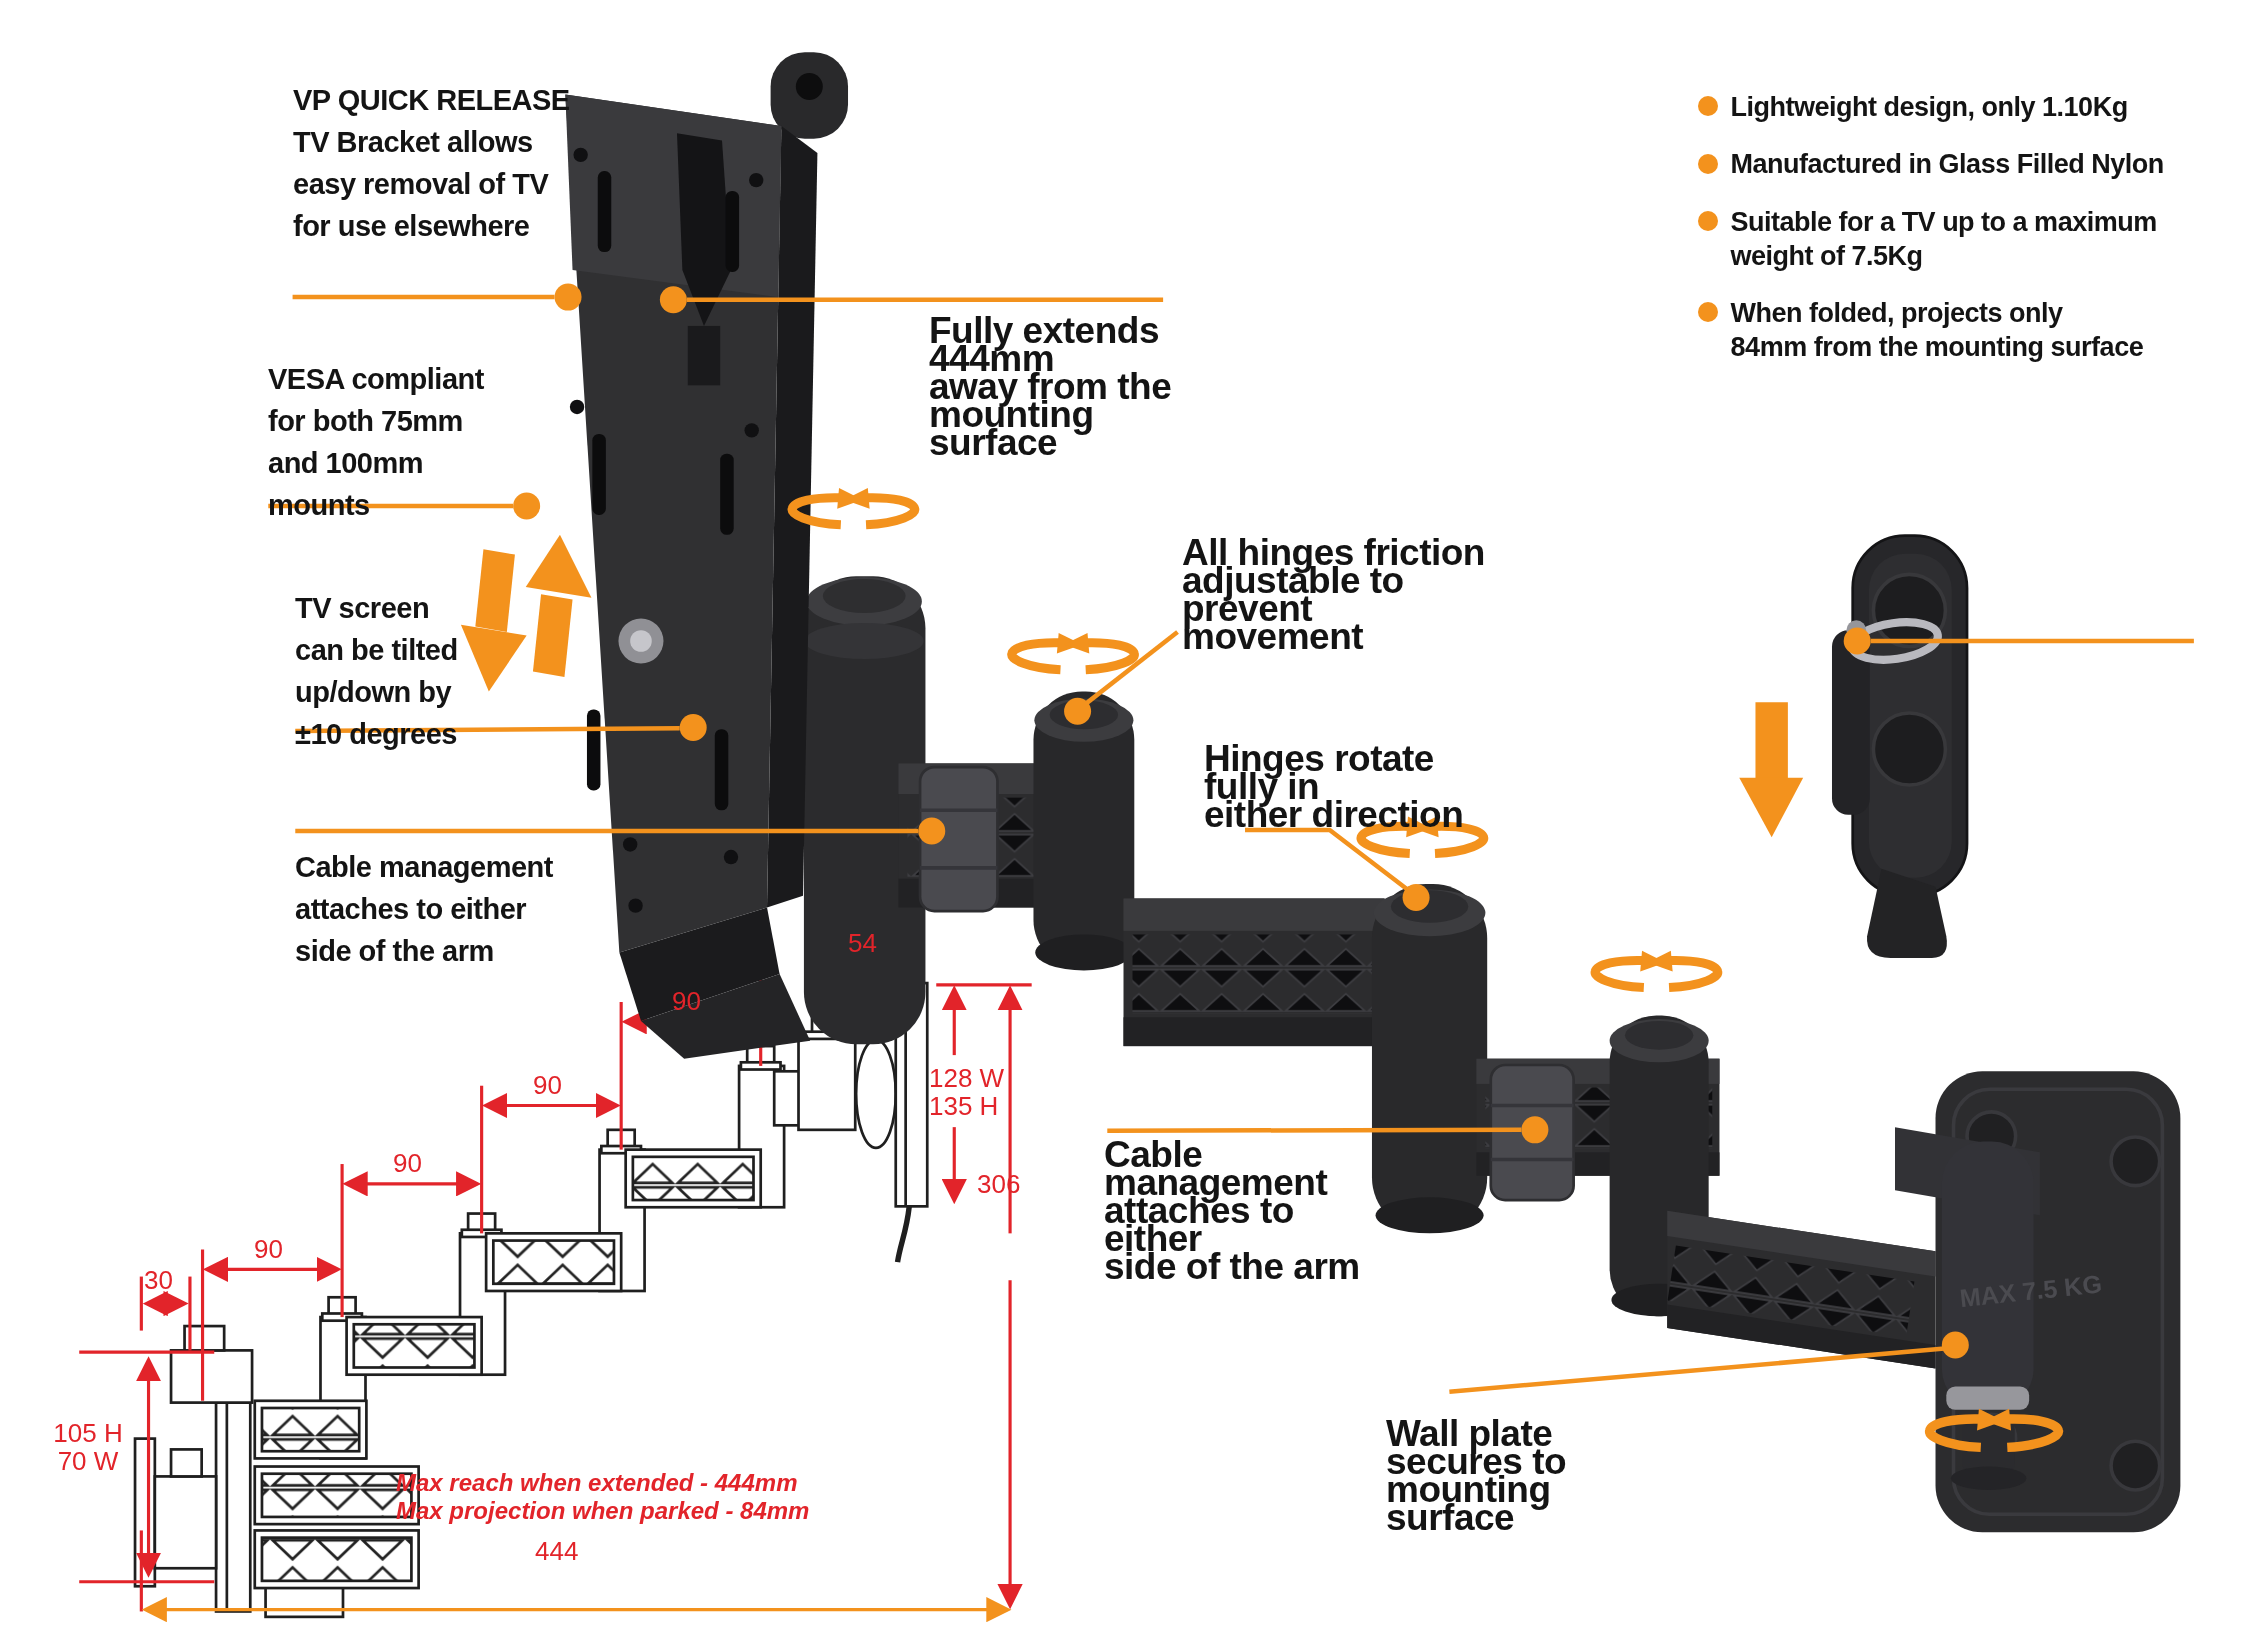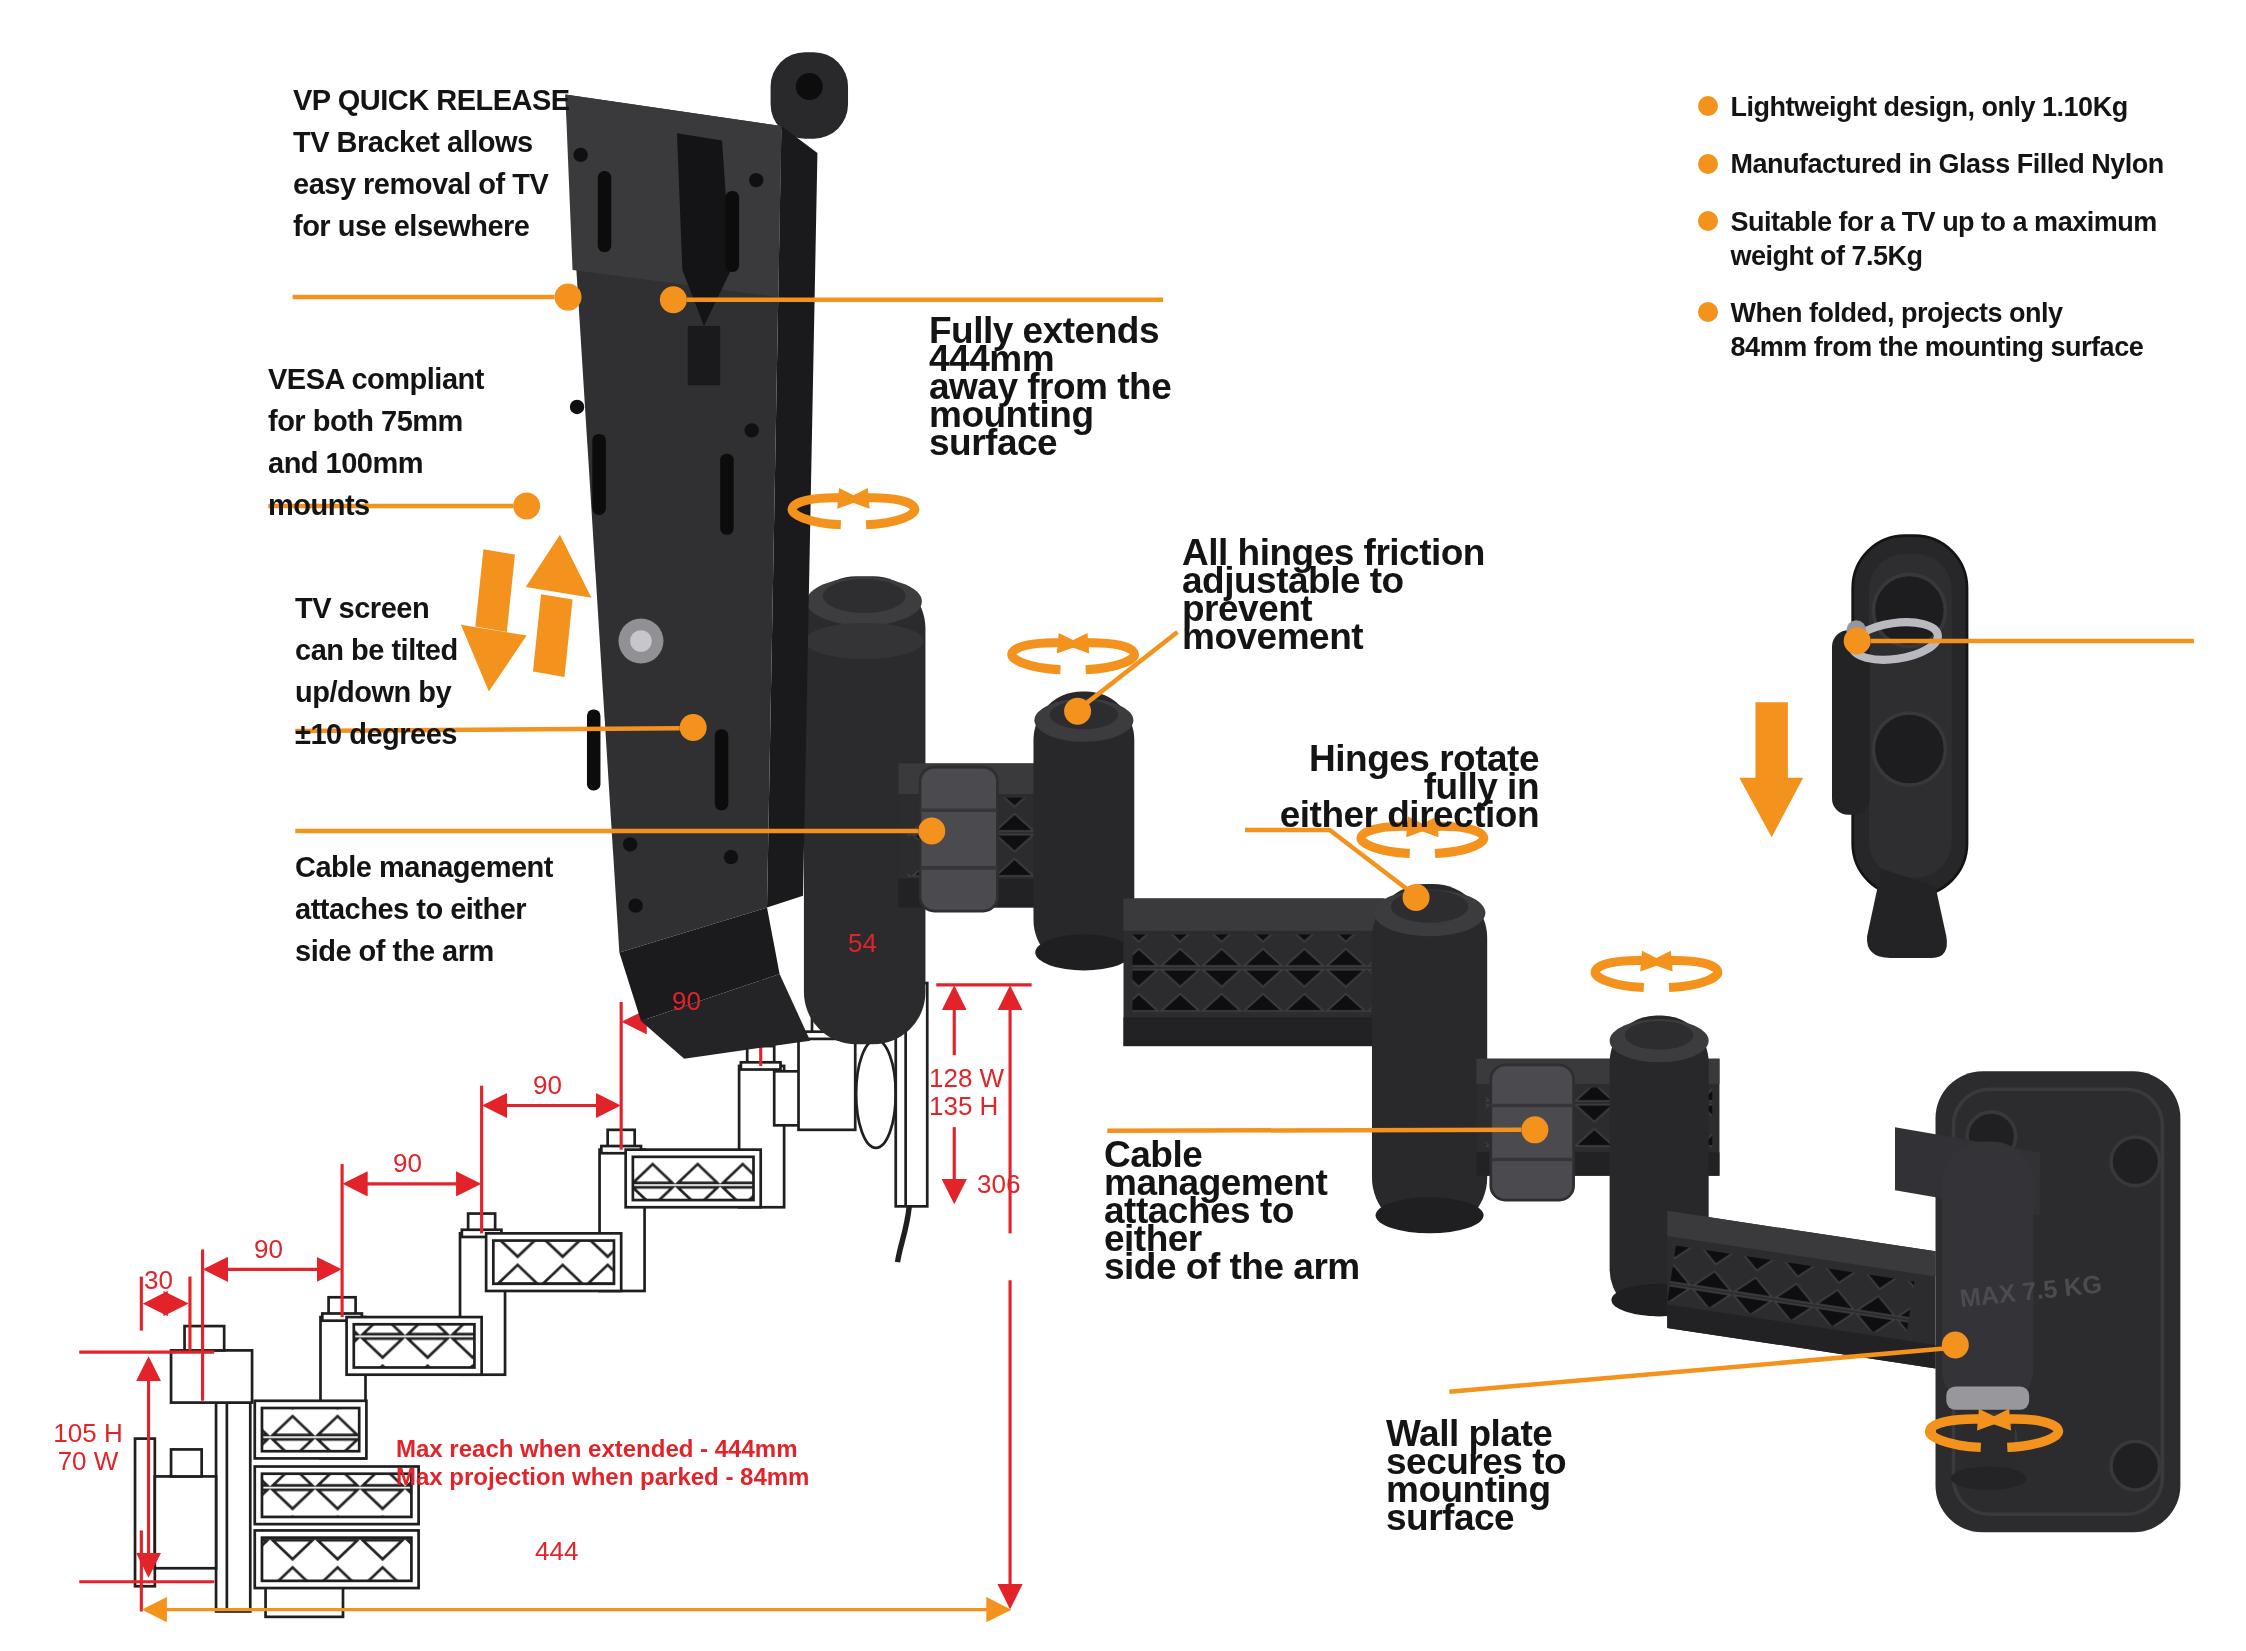--- a/index.html
+++ b/index.html
@@ -322,21 +322,21 @@
 <div class="txt lcall" style="left:295px;top:846px;width:288px;">Cable management
 attaches to either
 side of the arm</div>
 
 <div class="txt mcall" style="left:929px;top:317px;width:297px;">Fully extends 444mm
 away from the
 mounting surface</div>
 <div class="txt mcall" style="left:1182px;top:532px;width:306px;margin-top:7px;">All hinges friction
 adjustable to prevent
 movement</div>
-<div class="txt mcall" style="left:1242px;top:745px;width:297px;text-align:right;">Hinges rotate fully in
+<div class="txt mcall" style="left:1204px;top:745px;width:297px;">Hinges rotate fully in
 either direction</div>
 <div class="txt mcall" style="left:1104px;top:1141px;width:288px;">Cable management
 attaches to either
 side of the arm</div>
 <div class="txt mcall" style="left:1386px;top:1420px;width:288px;">Wall plate secures to
 mounting surface</div>
 
 <ul class="bullets">
   <li>
         <span class="dot"></span>
@@ -363,17 +363,17 @@
 <div class="dim" style="left:393px;top:1149px;">90</div>
 <div class="dim" style="left:533px;top:1071px;">90</div>
 <div class="dim" style="left:672px;top:987px;">90</div>
 <div class="dim" style="left:848px;top:929px;">54</div>
 <div class="dim" style="left:977px;top:1170px;">306</div>
 <div class="dim" style="left:929px;top:1064px;width:108px;">128 W
 135 H</div>
 <div class="dim" style="left:43px;top:1419px;width:90px;text-align:center;">105 H
 70 W</div>
 <div class="dim" style="left:535px;top:1537px;">444</div>
-<div class="txt rnote" style="left:396px;top:1435px;width:432px;">Max reach when extended - 444mm
+<div class="txt rnote" style="left:396px;top:1469px;width:432px;font-style:italic;">Max reach when extended - 444mm
 Max projection when parked - 84mm</div>
 
 </div>
 
 
 </body></html>

